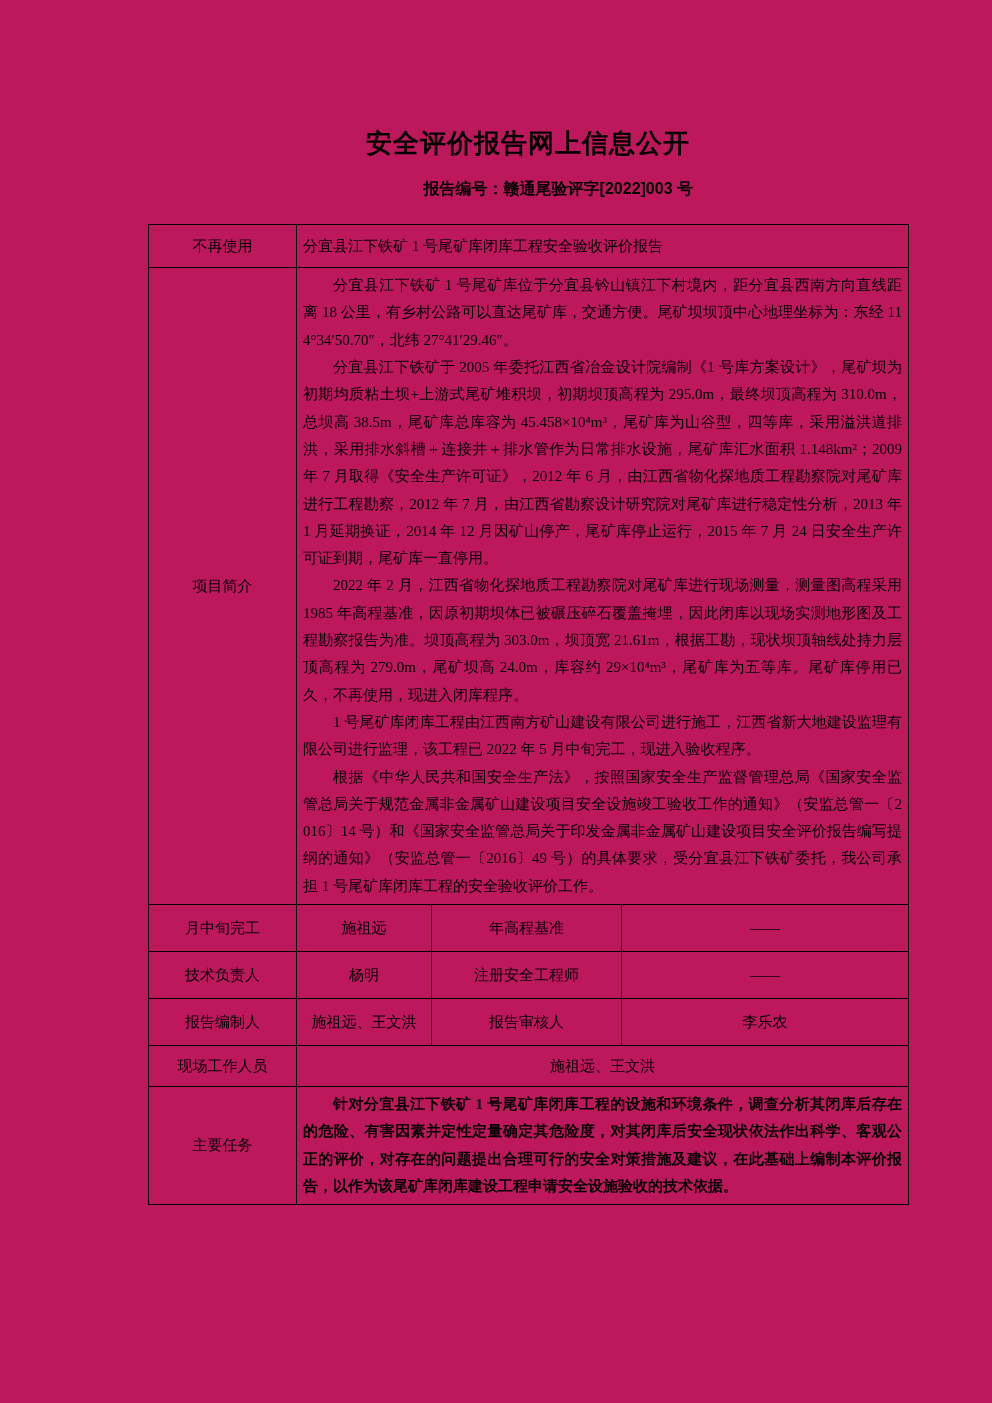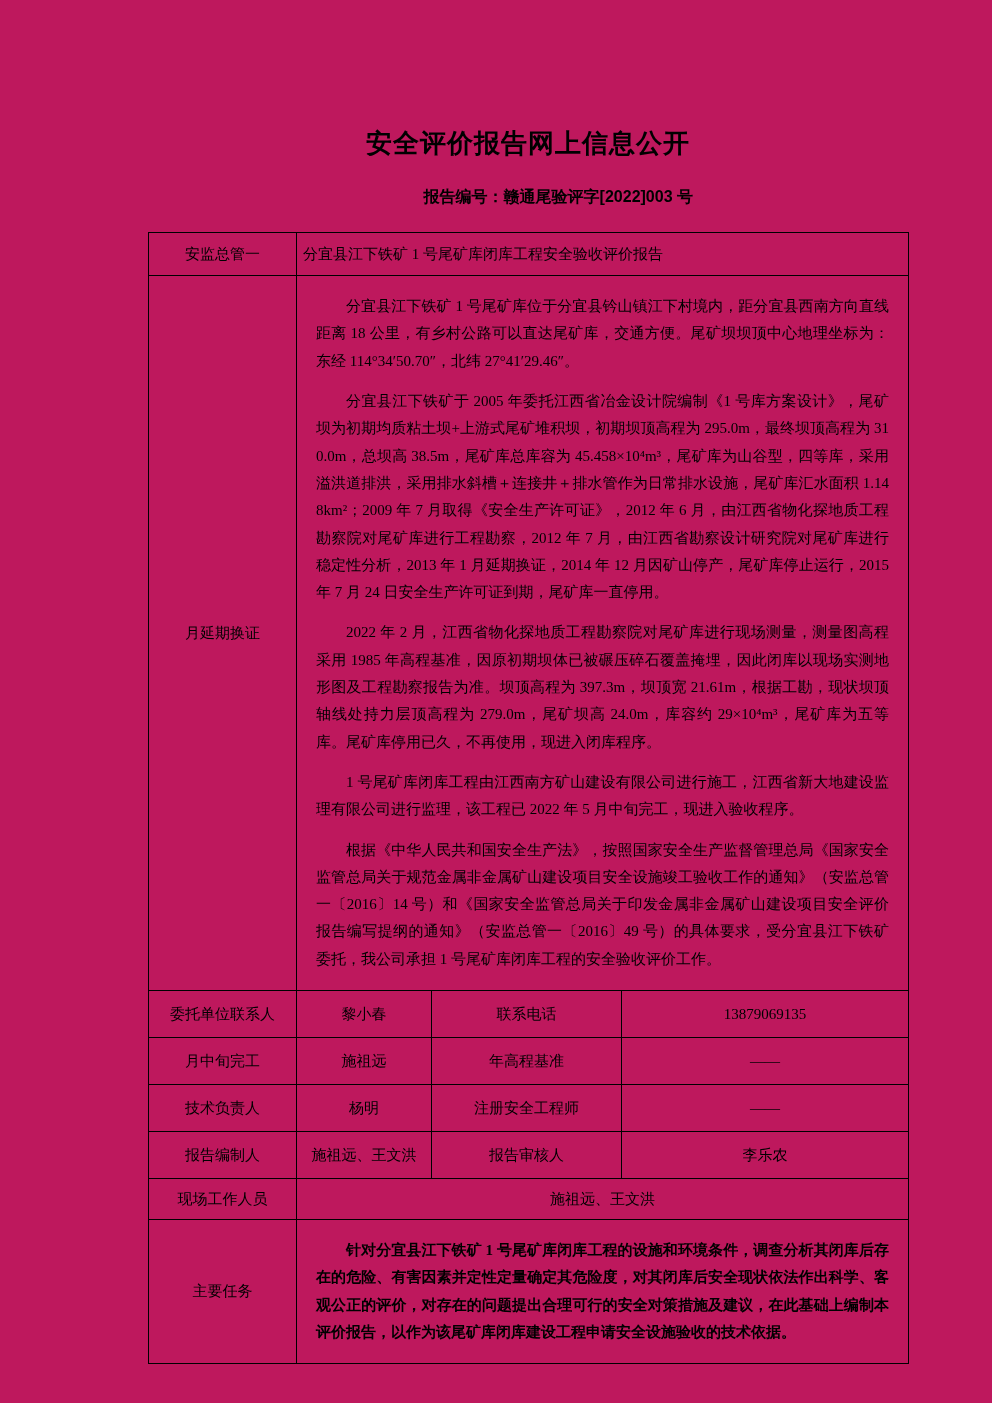--- a/index.html
+++ b/index.html
@@ -21,21 +21,21 @@
     text-align: center;
     font-family: "Liberation Sans", "DejaVu Sans", sans-serif;
     font-weight: 700;
     font-size: 26px;
     letter-spacing: 1px;
     line-height: 1.2;
   }
   .report-line {
     box-sizing: border-box;
     width: 760px;
-    margin-top: 28px;
+    margin-top: 20px;
     padding-right: 215px;
     text-align: right;
     font-weight: 700;
     font-size: 16px;
     font-family: "Liberation Sans", "DejaVu Sans", sans-serif;
   }
   table.main {
     margin-top: 24px;
     border-collapse: collapse;
     width: 760px;
@@ -48,21 +48,21 @@
     vertical-align: middle;
     word-break: break-all;
   }
   .cell-label { text-align: center; }
   .row-name td { height: 34px; }
   .row-detail td { height: 38px; text-align: center; }
   .row-site td { height: 32px; }
   .name-value { padding-left: 12px; }
   .intro-cell { padding: 6px 10px; }
   .intro-cell p, .task-cell p {
-    margin: 13px;
+    margin: 0;
     text-indent: 2em;
     text-align: justify;
     line-height: 1.82;
   }
   .task-cell { padding: 8px 10px; font-weight: bold; }
   .center-text { text-align: center; }
 </style>
 </head>
 <body>
 
@@ -77,41 +77,35 @@
   <table class="main">
     <colgroup>
       <col style="width:148px">
       <col style="width:135px">
       <col style="width:190px">
       <col style="width:287px">
     </colgroup>
 
     <tbody>
         <tr class="row-name">
-      <td class="cell-label">安监总管一</td>
+      <td class="cell-label">不再使用</td>
       <td colspan="3" class="name-value">分宜县江下铁矿 1 号尾矿库闭库工程安全验收评价报告</td>
     </tr>
 
     <tr>
-      <td class="cell-label">月延期换证</td>
+      <td class="cell-label">项目简介</td>
       <td colspan="3" class="intro-cell">
         <p>分宜县江下铁矿 1 号尾矿库位于分宜县钤山镇江下村境内，距分宜县西南方向直线距离 18 公里，有乡村公路可以直达尾矿库，交通方便。尾矿坝坝顶中心地理坐标为：东经 114°34′50.70″，北纬 27°41′29.46″。</p>
         <p>分宜县江下铁矿于 2005 年委托江西省冶金设计院编制《1 号库方案设计》，尾矿坝为初期均质粘土坝+上游式尾矿堆积坝，初期坝顶高程为 295.0m，最终坝顶高程为 310.0m，总坝高 38.5m，尾矿库总库容为 45.458×10⁴m³，尾矿库为山谷型，四等库，采用溢洪道排洪，采用排水斜槽＋连接井＋排水管作为日常排水设施，尾矿库汇水面积 1.148km²；2009 年 7 月取得《安全生产许可证》，2012 年 6 月，由江西省物化探地质工程勘察院对尾矿库进行工程勘察，2012 年 7 月，由江西省勘察设计研究院对尾矿库进行稳定性分析，2013 年 1 月延期换证，2014 年 12 月因矿山停产，尾矿库停止运行，2015 年 7 月 24 日安全生产许可证到期，尾矿库一直停用。</p>
-        <p>2022 年 2 月，江西省物化探地质工程勘察院对尾矿库进行现场测量，测量图高程采用 1985 年高程基准，因原初期坝体已被碾压碎石覆盖掩埋，因此闭库以现场实测地形图及工程勘察报告为准。坝顶高程为 397.3m，坝顶宽 21.61m，根据工勘，现状坝顶轴线处持力层顶高程为 279.0m，尾矿坝高 24.0m，库容约 29×10⁴m³，尾矿库为五等库。尾矿库停用已久，不再使用，现进入闭库程序。</p>
+        <p>2022 年 2 月，江西省物化探地质工程勘察院对尾矿库进行现场测量，测量图高程采用 1985 年高程基准，因原初期坝体已被碾压碎石覆盖掩埋，因此闭库以现场实测地形图及工程勘察报告为准。坝顶高程为 303.0m，坝顶宽 21.61m，根据工勘，现状坝顶轴线处持力层顶高程为 279.0m，尾矿坝高 24.0m，库容约 29×10⁴m³，尾矿库为五等库。尾矿库停用已久，不再使用，现进入闭库程序。</p>
         <p>1 号尾矿库闭库工程由江西南方矿山建设有限公司进行施工，江西省新大地建设监理有限公司进行监理，该工程已 2022 年 5 月中旬完工，现进入验收程序。</p>
         <p>根据《中华人民共和国安全生产法》，按照国家安全生产监督管理总局《国家安全监管总局关于规范金属非金属矿山建设项目安全设施竣工验收工作的通知》（安监总管一〔2016〕14 号）和《国家安全监管总局关于印发金属非金属矿山建设项目安全评价报告编写提纲的通知》（安监总管一〔2016〕49 号）的具体要求，受分宜县江下铁矿委托，我公司承担 1 号尾矿库闭库工程的安全验收评价工作。</p>
       </td>
     </tr>
 
-    <tr class="row-detail">
-      <td class="cell-label">委托单位联系人</td>
-      <td>黎小春</td>
-      <td>联系电话</td>
-      <td>13879069135</td>
-    </tr>
 
     <tr class="row-detail">
       <td class="cell-label">月中旬完工</td>
       <td>施祖远</td>
       <td>年高程基准</td>
       <td>——</td>
     </tr>
 
     <tr class="row-detail">
       <td class="cell-label">技术负责人</td>

